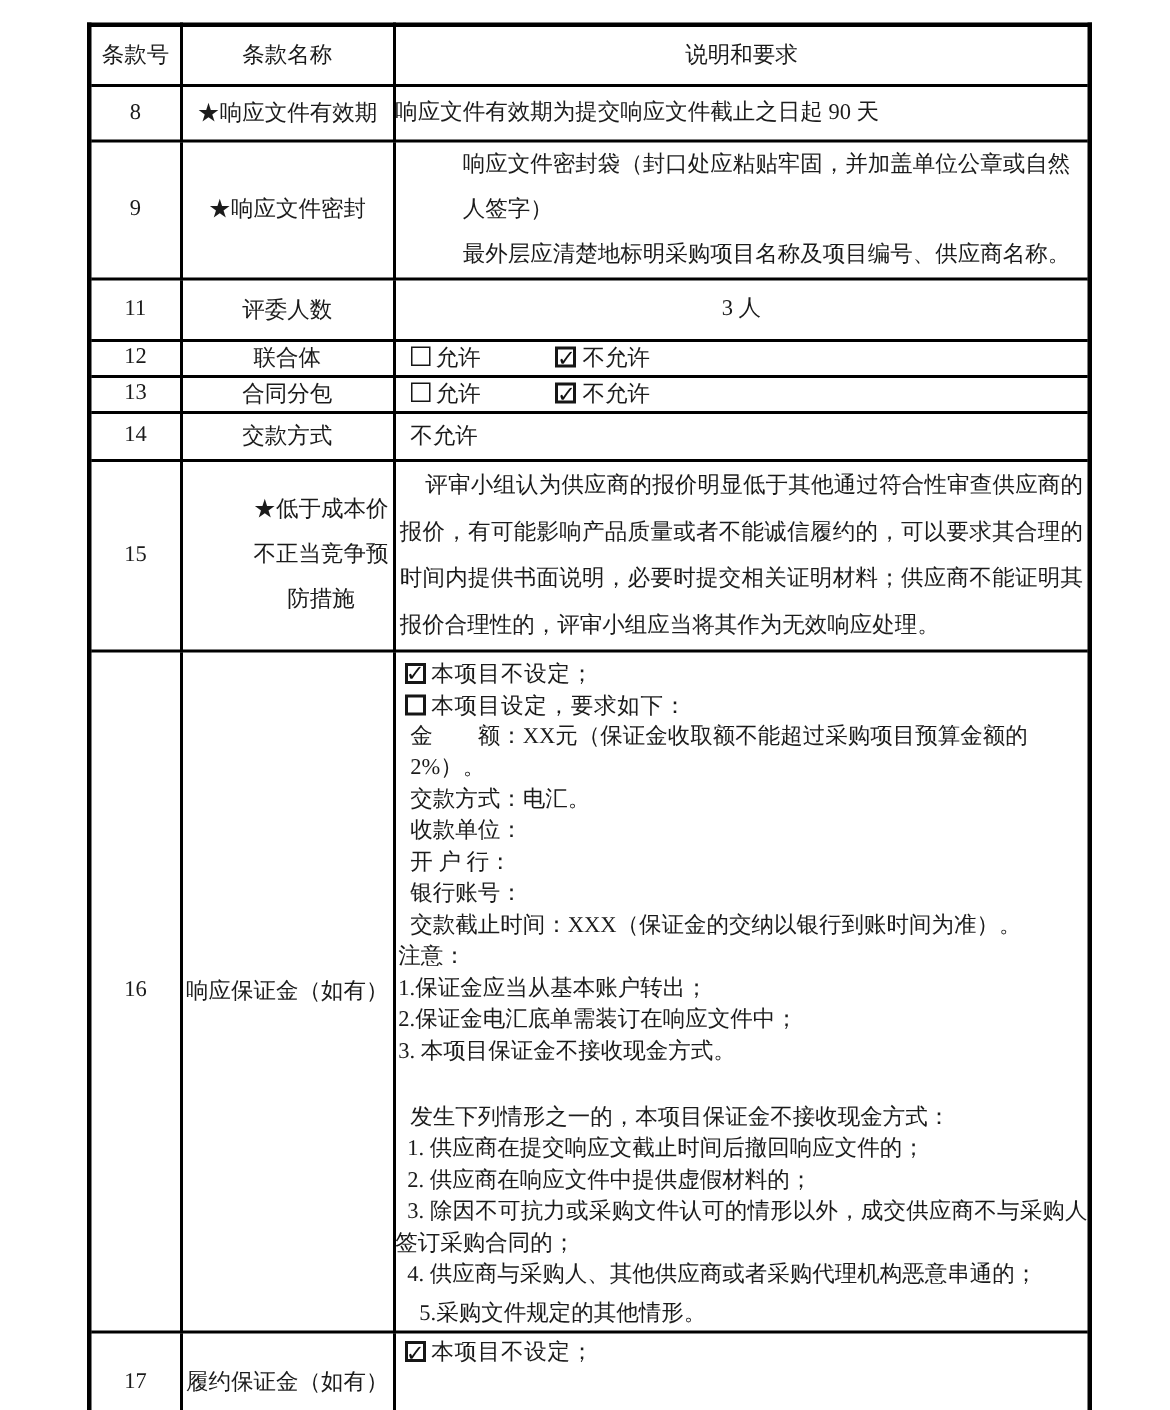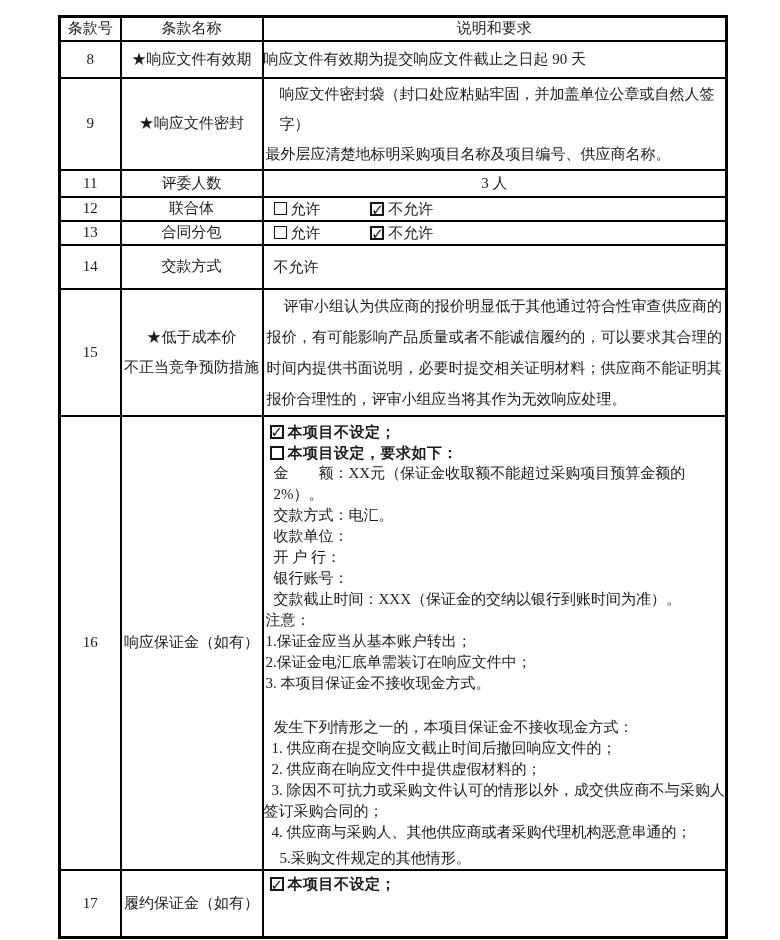--- a/index.html
+++ b/index.html
@@ -22,30 +22,30 @@
   td.desc{vertical-align:middle;padding:2px 4px;}
   td.desc.top{vertical-align:top;}
   .ln{line-height:22px;}
   .pl2{padding-left:2px;}
   .pl6{padding-left:6px;}
   .pl10{padding-left:10px;}
   .pl12{}
   .pl16{padding-left:16px;}
   .center{text-align:center;}
   
-  .lh30{line-height:30px;}
+  .lh30{line-height:30px;padding-left:45px;}
   .para15{line-height:31px;text-align:justify;text-indent:17px;padding:1px 3px 0 3px;}
   
   .l16{line-height:21px;}
   .l17{line-height:22px;}
   .gap-top{margin-top:23px;}
   .gap-sm{margin-top:5px;}
   .wrapline{text-align:justify;text-indent:8px;}
   
-  .bh{font-weight:bold;font-family:"Liberation Sans","DejaVu Sans",sans-serif;letter-spacing:0.5px;}
+  .bh{font-weight:normal;font-family:"Liberation Sans","DejaVu Sans",sans-serif;letter-spacing:0.5px;}
   
   .g28{margin-left:28px;}
   .g46{margin-left:46px;}
   
   .cb{
     display:inline-block;width:13px;height:13px;
     border:1.5px solid #161616;box-sizing:border-box;
     vertical-align:-1px;margin-right:4px;position:relative;
     background:#fff;
   }
@@ -65,21 +65,21 @@
 
 <div class="page">
   <table class="tbl">
     <colgroup>
       <col style="width:61px">
       <col style="width:142px">
       <col style="width:464px">
     </colgroup>
     <tbody>
 
-      <tr style="height:24px">
+      <tr style="height:40px">
         <td class="c">条款号</td>
         <td class="c">条款名称</td>
         <td class="c">说明和要求</td>
       </tr>
 
       <tr style="height:37px">
         <td class="c">8</td>
         <td class="c">★响应文件有效期</td>
         <td class="desc">
             <div class="ln pl12">响应文件有效期为提交响应文件截止之日起 90 天</div>
@@ -89,21 +89,21 @@
       <tr style="height:66px">
         <td class="c">9</td>
         <td class="c">★响应文件密封</td>
         <td class="desc">
           <div class="lh30 pl16">响应文件密封袋（封口处应粘贴牢固，并加盖单位公章或自然人签字）</div>
           <div class="lh30 pl2">最外层应清楚地标明采购项目名称及项目编号、供应商名称。</div>
         </td>
       </tr>
 
 
-      <tr style="height:27px">
+      <tr style="height:41px">
         <td class="c">11</td>
         <td class="c">评委人数</td>
         <td class="desc">
             <div class="ln center">3 人</div>
           </td>
       </tr>
 
       <tr style="height:16px">
         <td class="c">12</td>
         <td class="c">联合体</td>
@@ -119,21 +119,21 @@
         <td class="c">13</td>
         <td class="c">合同分包</td>
         <td class="desc">
           <div class="ln pl10">
             <span><span class="cb"></span><span>允许</span></span>
             <span class="g46"><span class="cb heavy checked"></span><span>不允许</span></span>
           </div>
         </td>
       </tr>
 
-      <tr style="height:44px">
+      <tr style="height:32px">
         <td class="c">14</td>
         <td class="c">交款方式</td>
         <td class="desc">
             <div class="ln pl10">不允许</div>
           </td>
       </tr>
 
       <tr style="height:126px">
         <td class="c">15</td>
         <td class="c">

